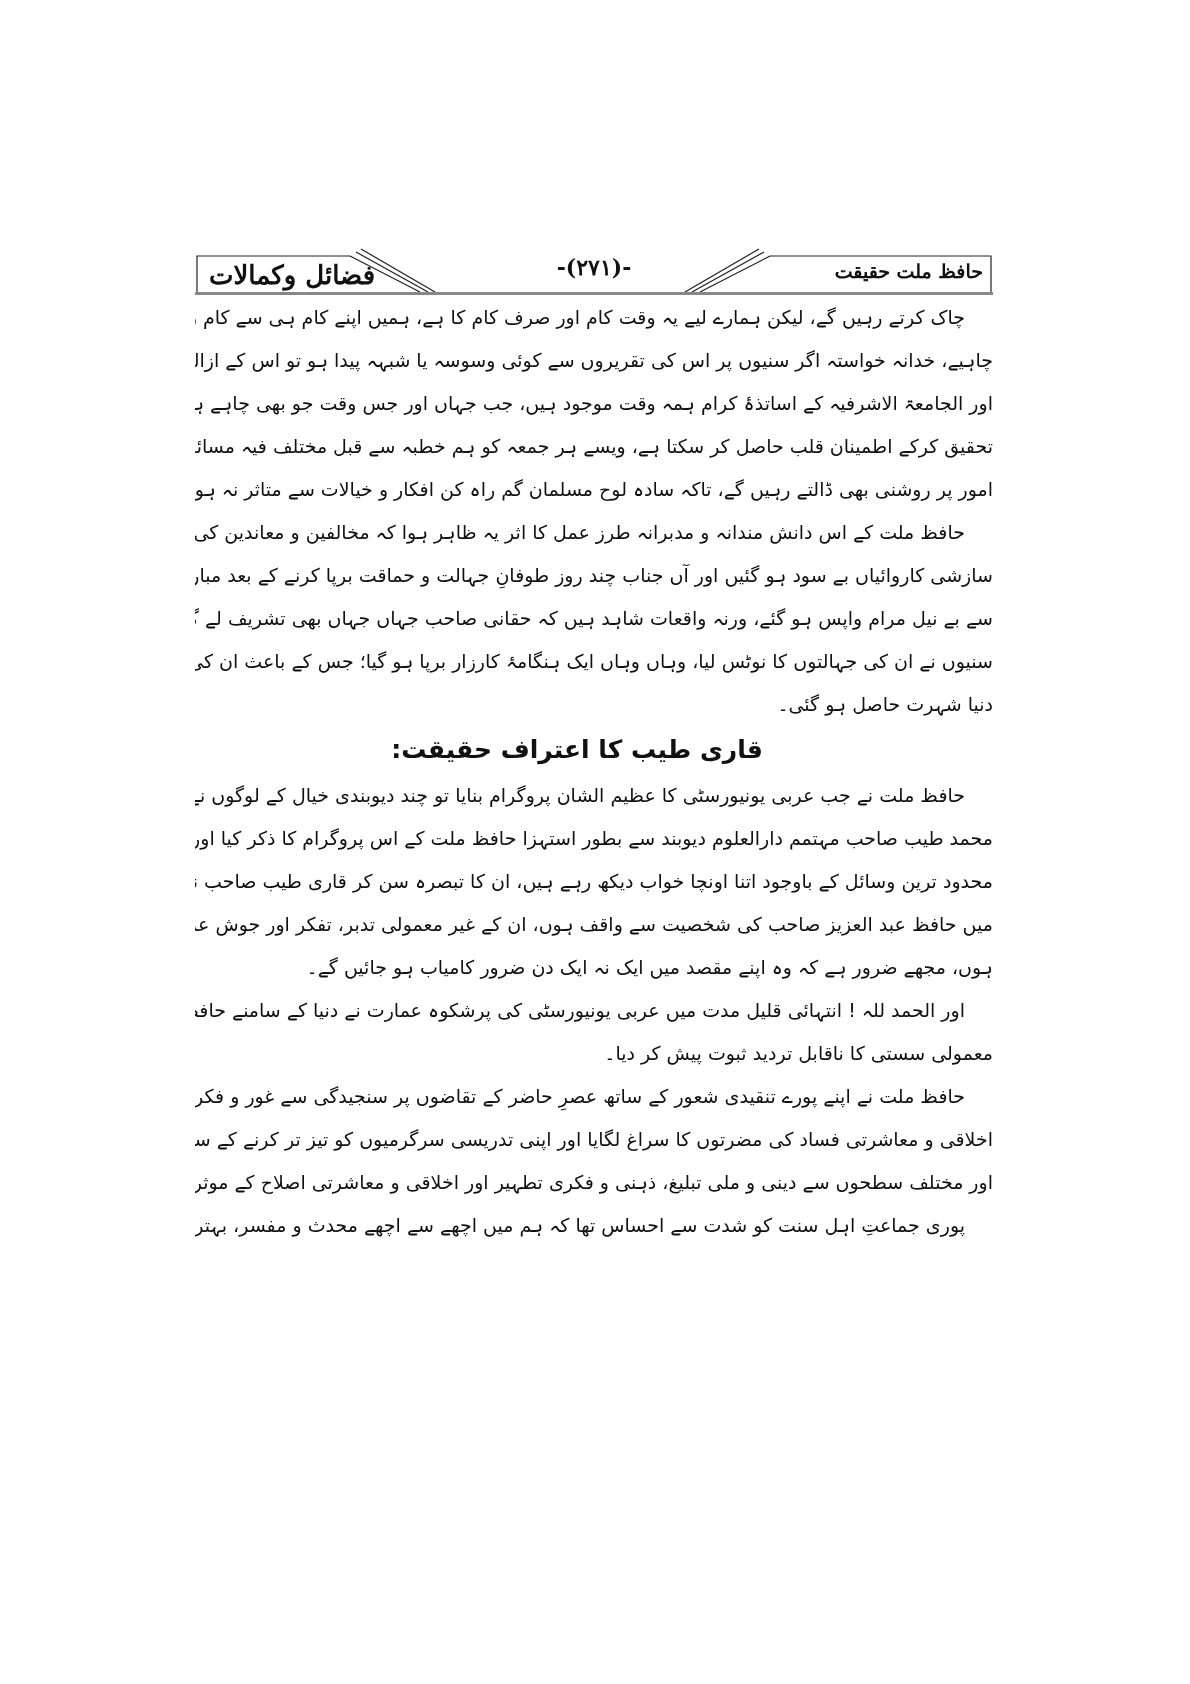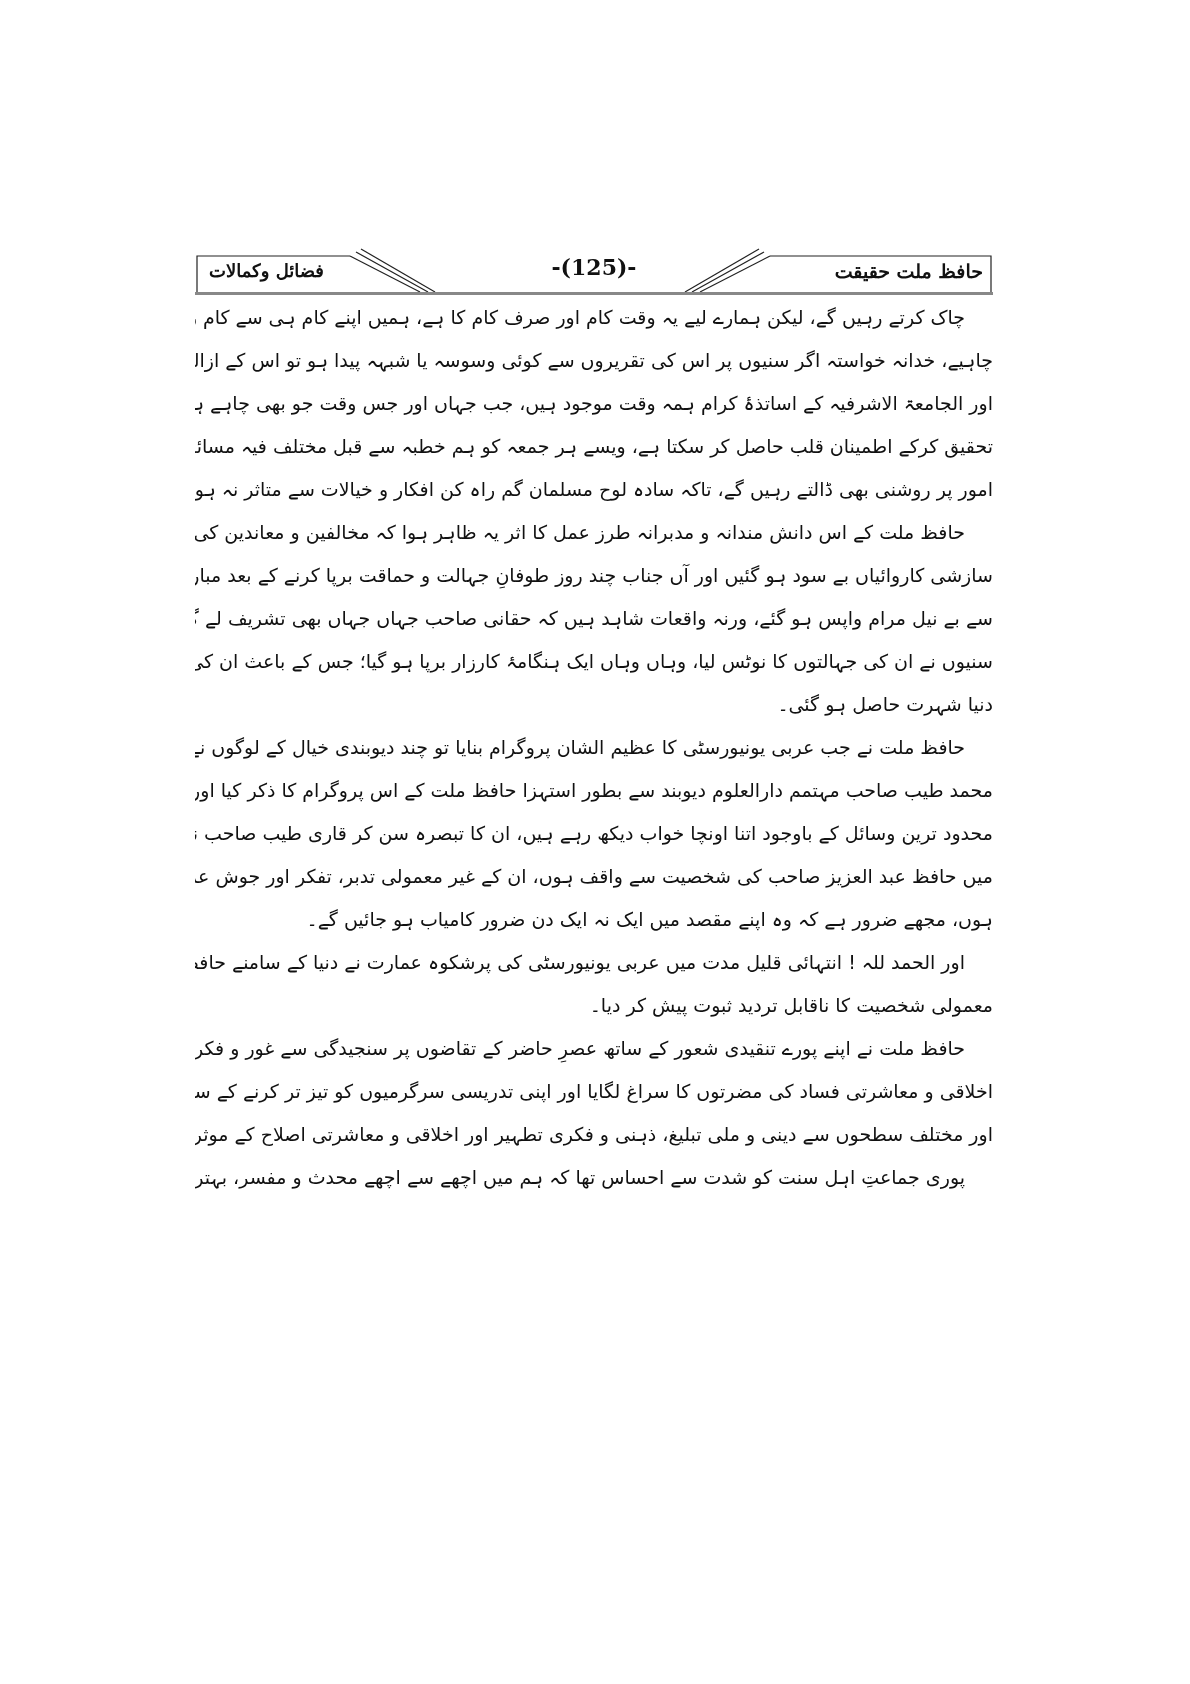--- a/index.html
+++ b/index.html
@@ -3,21 +3,21 @@
 <meta charset="utf-8">
 <style>
   html, body { margin:0; padding:0; background:#ffffff; }
   body { width:1190px; height:1684px; position:relative; overflow:hidden; }
   .page { position:absolute; left:0; top:0; width:1190px; height:1684px; background:#fff; }
 
   
   .header { position:absolute; left:195px; top:248px; width:798px; height:46px; }
   .header svg { position:absolute; left:0; top:0; }
   .hdr-text { position:absolute; font-family:"DejaVu Serif", serif; font-weight:bold; color:#111; direction:rtl; white-space:nowrap; }
-  .hdr-left { left:14px; top:12px; font-size:18px; }
+  .hdr-left { left:14px; top:12px; font-size:26px; }
   .hdr-right { right:10px; top:12px; font-size:19px; }
   .hdr-page { left:50%; transform:translateX(-50%); top:6px; font-size:22px; direction:ltr; }
 
   
   .body { position:absolute; left:195px; top:296px; width:798px; direction:rtl;
           font-family:"DejaVu Sans", sans-serif; color:#111; font-size:19px; }
   .line { height:43px; line-height:43px; text-align:justify; text-align-last:justify; white-space:nowrap; overflow:hidden; }
   .line.last { text-align-last:right; }
   .line.indent { padding-right:28px; }
   .heading { height:48px; line-height:48px; font-size:25px; font-weight:bold; text-align:right; padding-right:230px; white-space:nowrap; }
@@ -36,40 +36,41 @@
       <line x1="166" y1="1" x2="240" y2="44" stroke="#222" stroke-width="1.2"></line>
 
       <polyline points="796,44 796,8 575,8" fill="none" stroke="#222" stroke-width="1.2"></polyline>
       <line x1="575" y1="8" x2="505" y2="44" stroke="#222" stroke-width="1.2"></line>
       <line x1="569" y1="4" x2="497" y2="44" stroke="#222" stroke-width="1.2"></line>
       <line x1="564" y1="1" x2="490" y2="44" stroke="#222" stroke-width="1.2"></line>
 
       <rect x="0" y="44" width="798" height="3" fill="#888"></rect>
     </svg>
     <div class="hdr-text hdr-left">فضائل وکمالات</div>
-    <div class="hdr-text hdr-page">-(125)-</div>
+    <div class="hdr-text hdr-page">-(۲۷۱)-</div>
     <div class="hdr-text hdr-right">حافظ ملت حقیقت</div>
   </div>
 
   <div class="body" id="body">
       <div class="line indent">چاک کرتے رہیں گے، لیکن ہمارے لیے یہ وقت کام اور صرف کام کا ہے، ہمیں اپنے کام ہی سے کام رکھنا</div>
       <div class="line">چاہیے، خدانہ خواستہ اگر سنیوں پر اس کی تقریروں سے کوئی وسوسہ یا شبہہ پیدا ہو تو اس کے ازالے کے لیے میں</div>
       <div class="line">اور الجامعۃ الاشرفیہ کے اساتذۂ کرام ہمہ وقت موجود ہیں، جب جہاں اور جس وقت جو بھی چاہے ہم سے مسائل کی</div>
       <div class="line">تحقیق کرکے اطمینان قلب حاصل کر سکتا ہے، ویسے ہر جمعہ کو ہم خطبہ سے قبل مختلف فیہ مسائل اور جواب طلب</div>
       <div class="line last">امور پر روشنی بھی ڈالتے رہیں گے، تاکہ سادہ لوح مسلمان گم راہ کن افکار و خیالات سے متاثر نہ ہو سکیں۔</div>
       <div class="line indent">حافظ ملت کے اس دانش مندانہ و مدبرانہ طرز عمل کا اثر یہ ظاہر ہوا کہ مخالفین و معاندین کی ساری</div>
       <div class="line">سازشی کاروائیاں بے سود ہو گئیں اور آں جناب چند روز طوفانِ جہالت و حماقت برپا کرنے کے بعد مبارک پور</div>
       <div class="line">سے بے نیل مرام واپس ہو گئے، ورنہ واقعات شاہد ہیں کہ حقانی صاحب جہاں جہاں بھی تشریف لے گئے اور</div>
       <div class="line">سنیوں نے ان کی جہالتوں کا نوٹس لیا، وہاں وہاں ایک ہنگامۂ کارزار برپا ہو گیا؛ جس کے باعث ان کی شخصیت کو</div>
       <div class="line last">دنیا شہرت حاصل ہو گئی۔</div>
+      <div class="heading">قاری طیب کا اعتراف حقیقت:</div>
       <div class="line indent">حافظ ملت نے جب عربی یونیورسٹی کا عظیم الشان پروگرام بنایا تو چند دیوبندی خیال کے لوگوں نے قاری</div>
       <div class="line">محمد طیب صاحب مہتمم دارالعلوم دیوبند سے بطور استہزا حافظ ملت کے اس پروگرام کا ذکر کیا اور کہا کہ وہ اپنے</div>
       <div class="line">محدود ترین وسائل کے باوجود اتنا اونچا خواب دیکھ رہے ہیں، ان کا تبصرہ سن کر قاری طیب صاحب نے کہا کہ</div>
       <div class="line">میں حافظ عبد العزیز صاحب کی شخصیت سے واقف ہوں، ان کے غیر معمولی تدبر، تفکر اور جوش عمل سے آگاہ</div>
       <div class="line last">ہوں، مجھے ضرور ہے کہ وہ اپنے مقصد میں ایک نہ ایک دن ضرور کامیاب ہو جائیں گے۔</div>
       <div class="line indent">اور الحمد للہ ! انتہائی قلیل مدت میں عربی یونیورسٹی کی پرشکوہ عمارت نے دنیا کے سامنے حافظ ملت کی غیر</div>
-      <div class="line last">معمولی شخصیت کا ناقابل تردید ثبوت پیش کر دیا۔</div>
+      <div class="line last">معمولی سستی کا ناقابل تردید ثبوت پیش کر دیا۔</div>
       <div class="line indent">حافظ ملت نے اپنے پورے تنقیدی شعور کے ساتھ عصرِ حاضر کے تقاضوں پر سنجیدگی سے غور و فکر فرمایا:</div>
       <div class="line">اخلاقی و معاشرتی فساد کی مضرتوں کا سراغ لگایا اور اپنی تدریسی سرگرمیوں کو تیز تر کرنے کے ساتھ ساتھ مختلف زاویوں</div>
       <div class="line last">اور مختلف سطحوں سے دینی و ملی تبلیغ، ذہنی و فکری تطہیر اور اخلاقی و معاشرتی اصلاح کے موثر ذرائع فراہم کیے۔</div>
       <div class="line indent last">پوری جماعتِ اہل سنت کو شدت سے احساس تھا کہ ہم میں اچھے سے اچھے محدث و مفسر، بہتر سے</div>
     </div>
 </div>
 
 </body></html>

